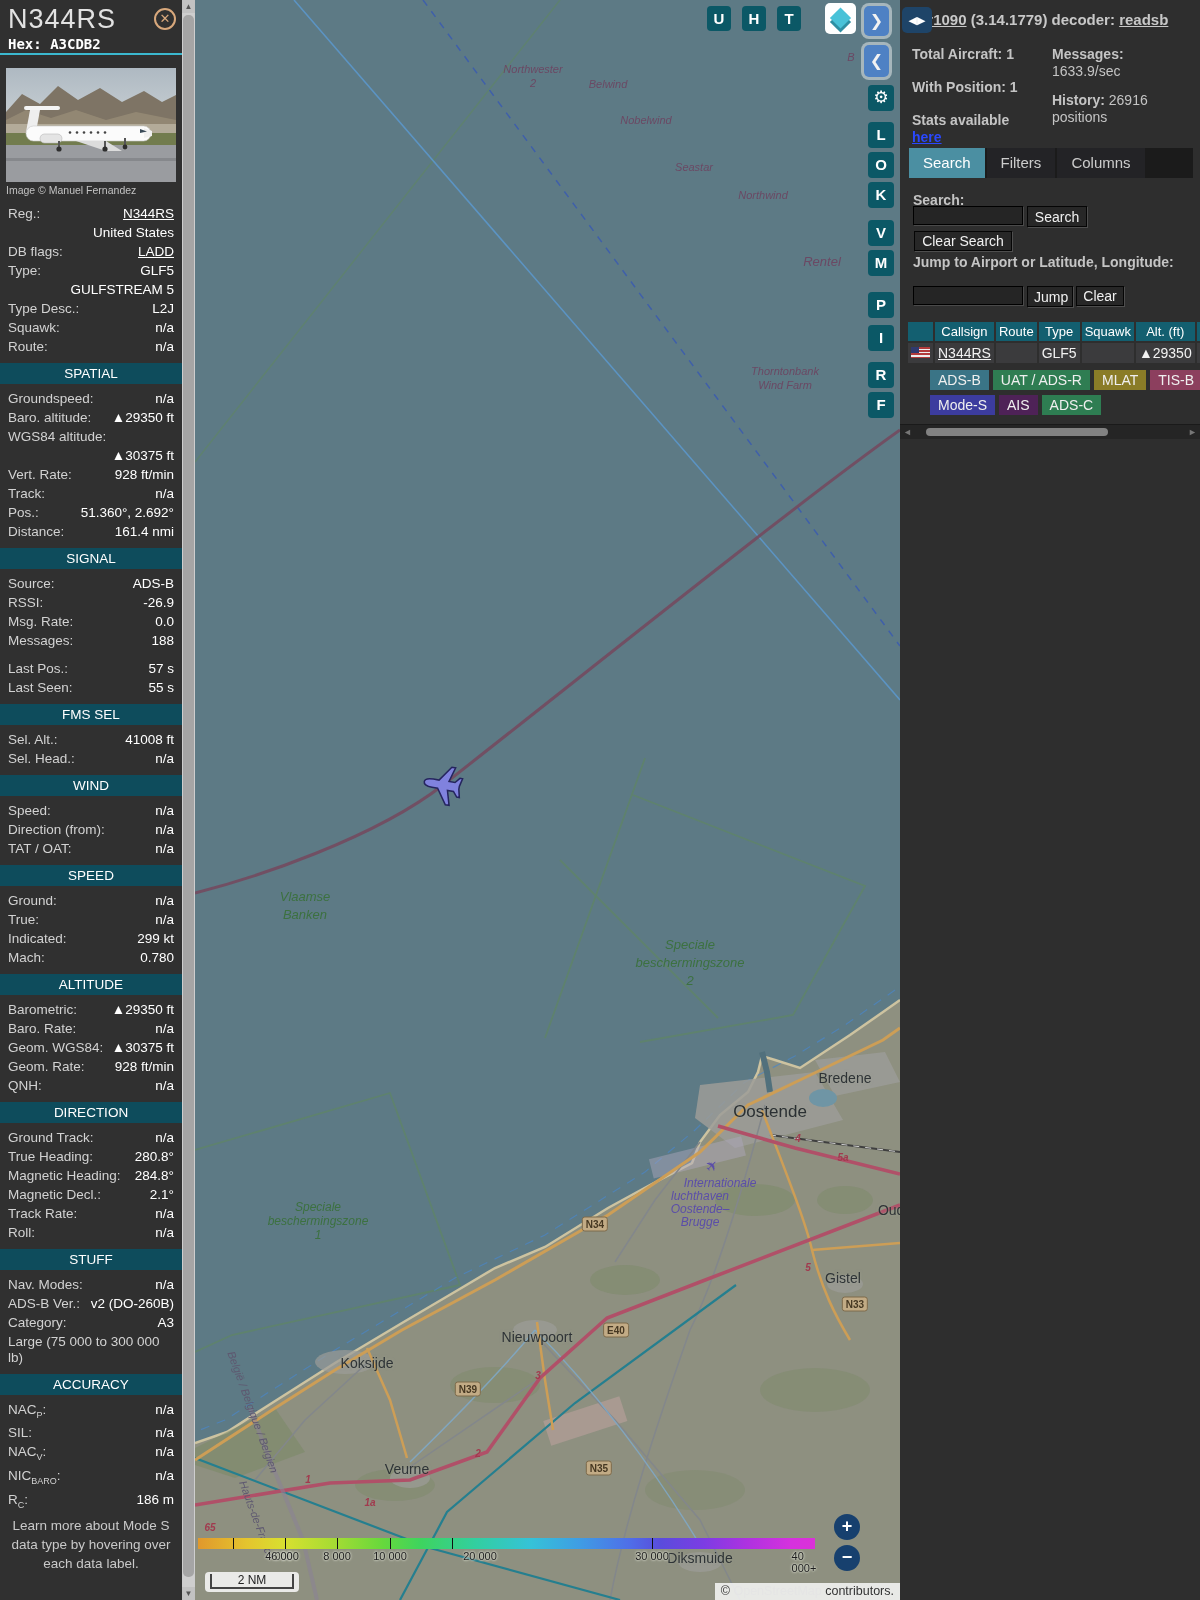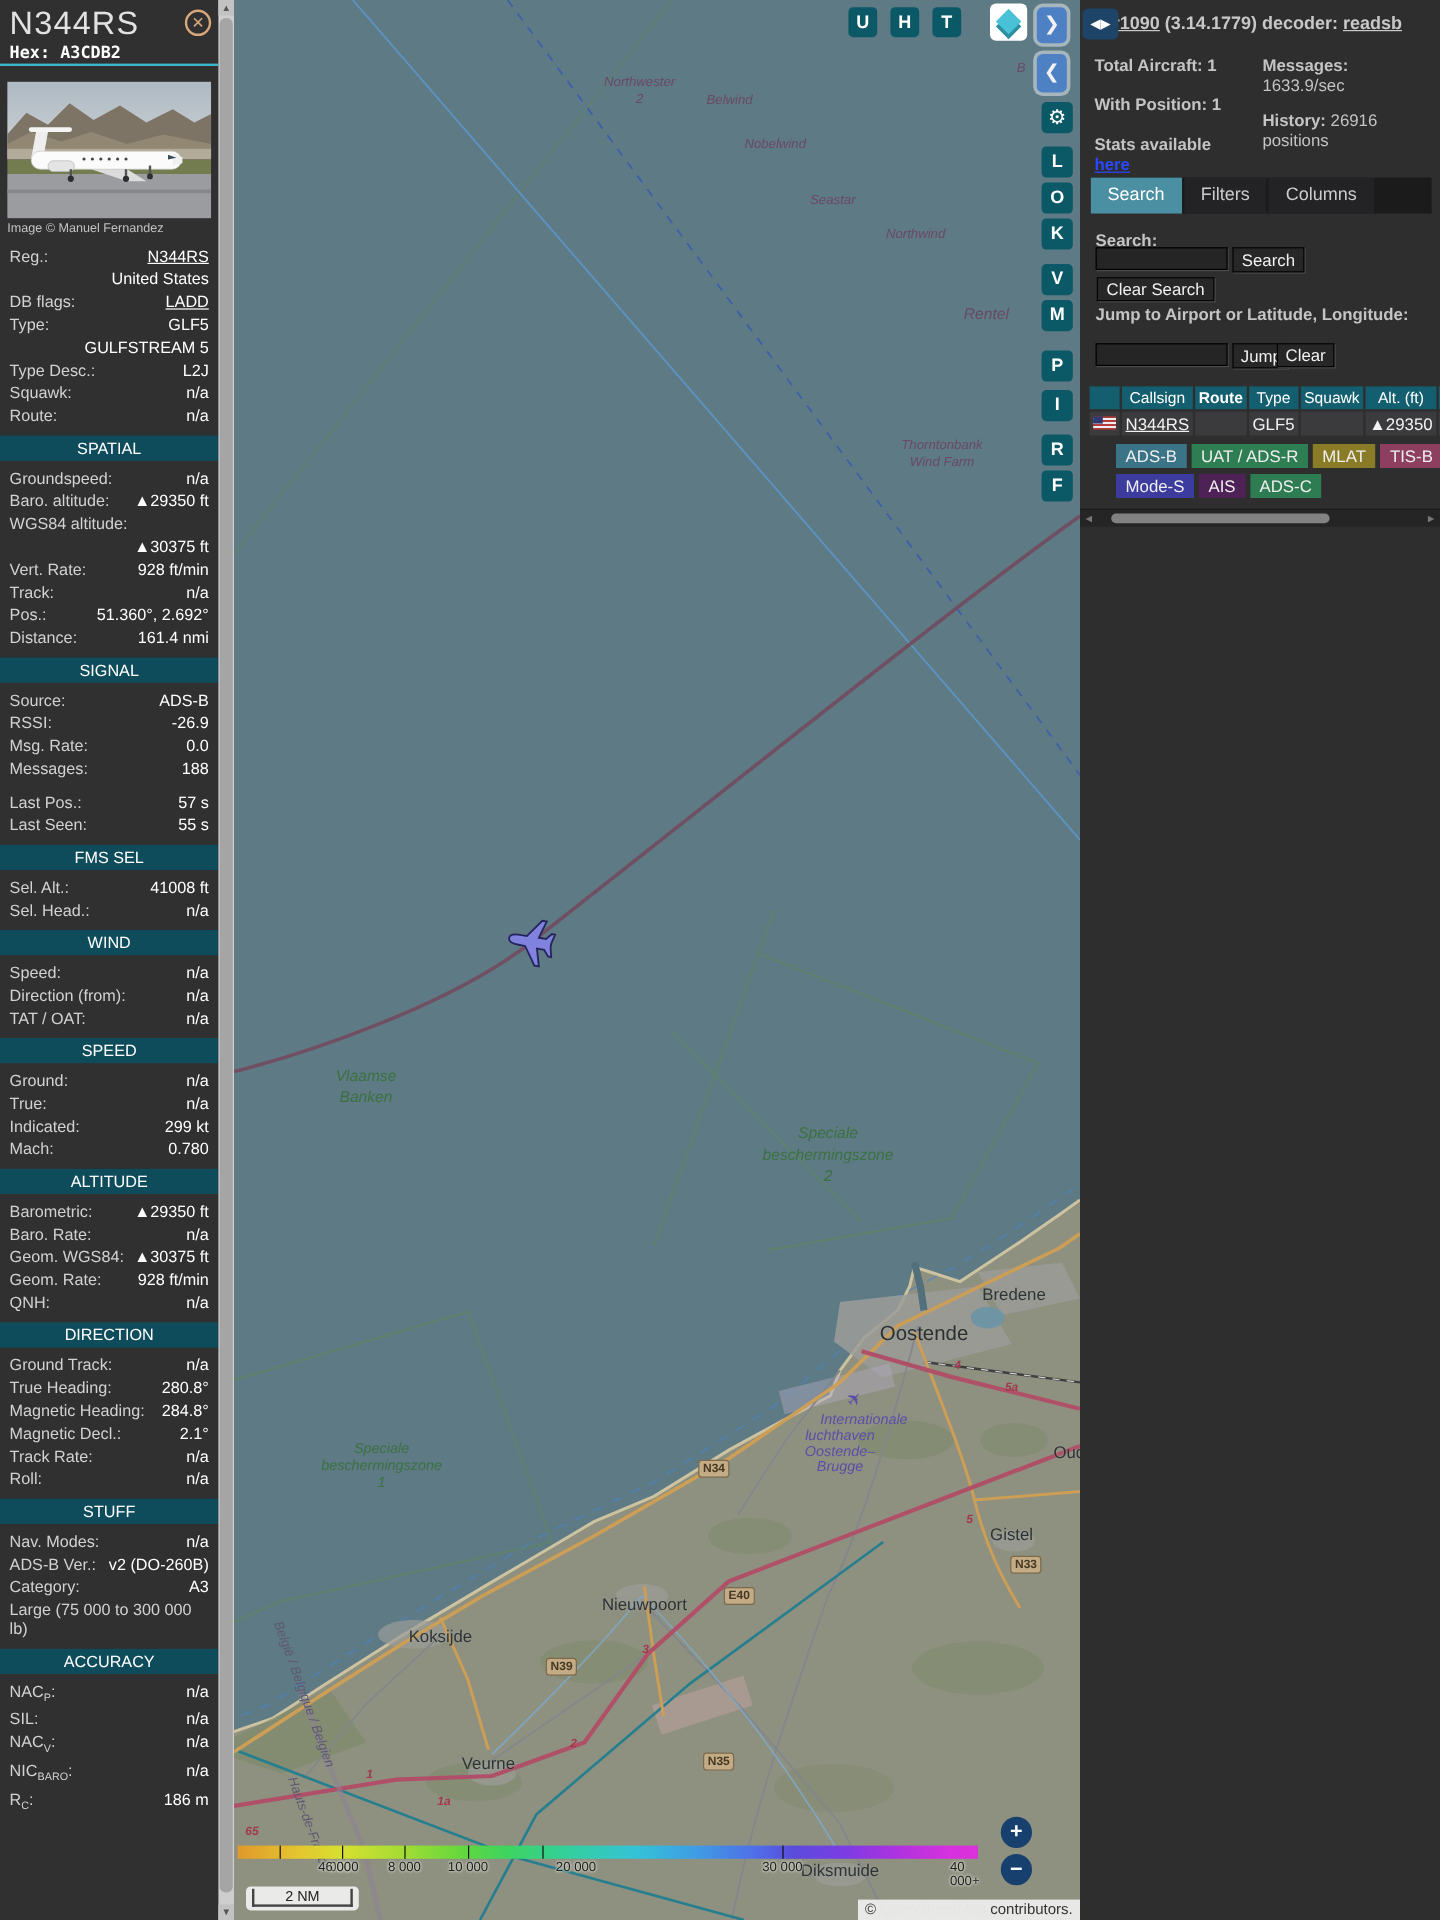--- a/index.html
+++ b/index.html
@@ -356,20 +356,21 @@
         </div>
         <div class="irow">
           <span class="lbl"><span>NIC</span><sub>BARO</sub><span>:</span></span>
           <span class="val">n/a</span>
         </div>
         <div class="irow">
           <span class="lbl"><span>R</span><sub>C</sub><span>:</span></span>
           <span class="val">186 m</span>
         </div>
       </div>
+    <div id="lp-footer">Learn more about Mode S data type by hovering over each data label.</div>
   </aside>
   <div id="lp-scroll">
     <div class="arr" style="top:0">▲</div>
     <div class="thumb"></div>
     <div class="arr" style="top:1587px">▼</div>
   </div>
 
   <div id="map">
     <svg class="base" width="705" height="1600" viewBox="0 0 705 1600">
 
@@ -592,27 +593,27 @@
         <div class="tab">Filters</div>
         <div class="tab">Columns</div>
       </div>
     <div id="rp-search-label">Search:</div>
     <input class="rp-input" style="left: 13px; top: 206px; width: 102px;">
     <button class="rp-btn" style="left:127px;top:206px;width:60px;height:21px;">Search</button>
     <button class="rp-btn" style="left:14px;top:231px;width:98px;height:20px;">Clear Search</button>
     <div id="rp-jump-label">Jump to Airport or Latitude, Longitude:</div>
     <input class="rp-input" style="left: 13px; top: 286px; width: 102px;">
     <button class="rp-btn" style="left:127px;top:286px;width:46px;height:21px;">Jump</button>
-    <button class="rp-btn" style="left:164px;top:286px;width:48px;height:20px;">Clear</button>
+    <button class="rp-btn" style="left:176px;top:286px;width:48px;height:20px;">Clear</button>
     <table id="rp-table">
       <thead>
           <tr id="rp-thead-row">
             <th style="width: 20px;"></th>
             <th style="width: 56px;">Callsign</th>
-            <th style="width: 34px; font-weight: bold;">Route</th>
+            <th style="width: 34px;">Route</th>
             <th style="width: 30px;">Type</th>
             <th style="width: 50px;">Squawk</th>
             <th style="width: 56px;">Alt. (ft)</th>
             <th style="width: 28px;">Spd</th>
           </tr>
         </thead>
       <tbody id="rp-tbody">
           <tr>
             <td><span class="usflag"></span></td>
             <td class="cs">N344RS</td>

